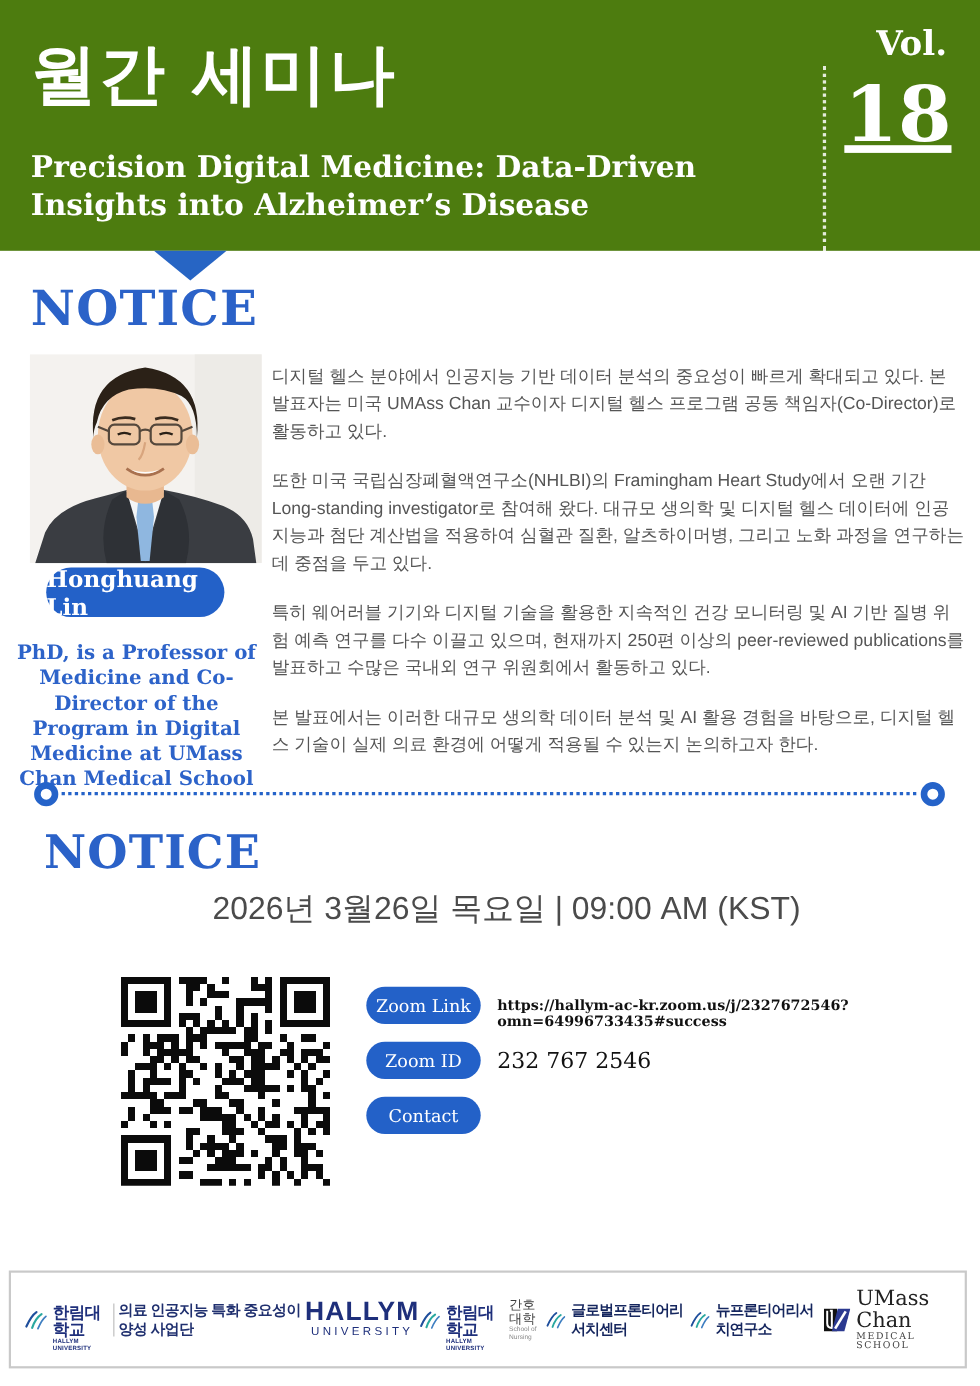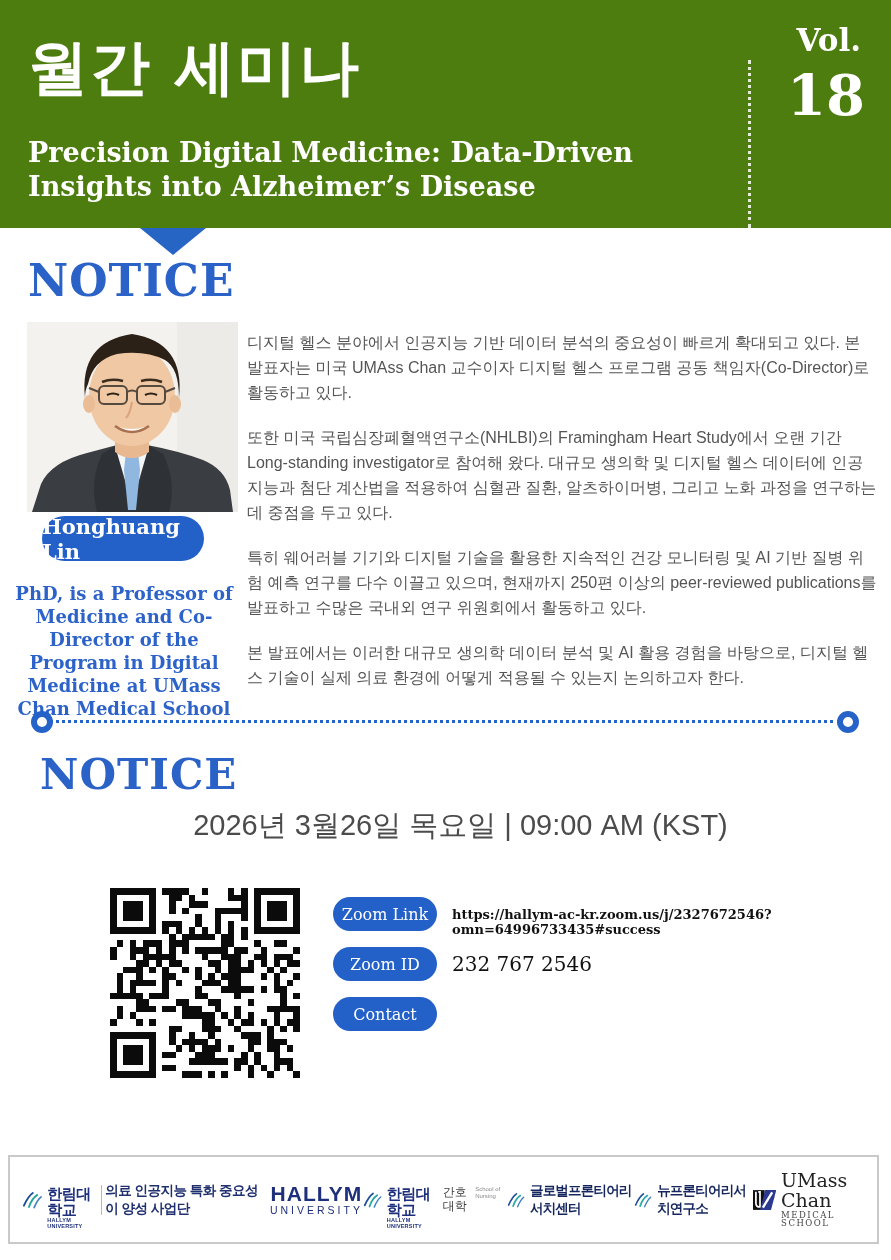--- a/index.html
+++ b/index.html
@@ -10,21 +10,21 @@
   .header{position:absolute;left:0;top:0;width:891px;height:228px;background:#4d7c0f;}
   .header-title{position:absolute;left:28px;top:28px;color:#fff;
         font-family:"DejaVu Serif",serif;font-weight:bold;font-size:60px;letter-spacing:2px;}
   .header-sub{position:absolute;left:28px;top:136px;color:#fff;
         font-family:"DejaVu Serif",serif;font-weight:bold;font-size:27px;line-height:34px;}
   .vol-divider{position:absolute;left:748px;top:60px;height:168px;width:0;
         border-left:3px dotted rgba(255,255,255,.85);}
   .vol-label{position:absolute;right:30px;top:22px;color:#fff;
         font-family:"DejaVu Serif",serif;font-weight:bold;font-size:31px;}
   .vol-number{position:absolute;right:26px;top:62px;color:#fff;
-        font-family:"DejaVu Serif",serif;font-weight:bold;font-size:56px;line-height:1.2;}
+        font-family:"DejaVu Serif",serif;font-weight:bold;font-size:70px;line-height:1.2;text-decoration:underline;}
   .header-notch{position:absolute;left:140px;top:228px;width:0;height:0;
         border-left:33px solid transparent;border-right:33px solid transparent;
         border-top:27px solid #2765c4;}
 
   
   .section-title{position:absolute;color:#2b62c8;font-family:"DejaVu Serif",serif;
         font-weight:bold;letter-spacing:1px;}
   .speaker-title{left:28px;top:255px;font-size:44px;}
   .speaker-photo{position:absolute;left:27px;top:322px;width:211px;height:190px;display:block;}
   .name-pill{position:absolute;left:42px;top:516px;width:162px;height:45px;background:#2361c8;
@@ -66,23 +66,23 @@
   .footer{position:absolute;left:8px;top:1155px;width:871px;height:89px;background:#fff;
         border:2px solid #c9c9c9;display:flex;align-items:center;justify-content:space-between;
         padding:0 12px;box-sizing:border-box;}
   .logo{display:flex;align-items:center;gap:5px;}
   .navy{color:#1e2f7b;}
   .logo-stack{display:flex;flex-direction:column;align-items:center;line-height:1.05;}
   .logo-ko{font-weight:bold;font-size:15px;letter-spacing:-.5px;margin-top:17px;}
   .logo-en-small{font-size:5.5px;font-weight:bold;letter-spacing:.2px;}
   .vsep{width:1px;height:30px;background:#b9b9b9;margin:0 4px;}
   .program-text{font-size:13.5px;font-weight:bold;color:#20306f;letter-spacing:-.5px;}
-  .wordmark-line1{font-weight:bold;font-size:21px;letter-spacing:1px;line-height:1;}
+  .wordmark-line1{font-weight:bold;font-size:24px;letter-spacing:1px;line-height:1;}
   .wordmark-line2{font-size:10.5px;letter-spacing:3px;line-height:1.2;}
-  .dept{display:flex;flex-direction:row;line-height:1.1;margin-left:2px;}
+  .dept{display:flex;flex-direction:column;line-height:1.1;margin-left:2px;}
   .dept-ko{font-size:12px;color:#3c3c3c;}
   .dept-en{font-size:6px;color:#8a8a8a;}
   .center-name{font-size:13.5px;font-weight:bold;letter-spacing:-.8px;color:#15265e;}
   .umass-text{display:flex;flex-direction:column;line-height:1.05;}
   .umass-name{font-family:"DejaVu Serif",serif;font-size:19px;color:#222;}
   .umass-sub{font-family:"DejaVu Serif",serif;font-size:8.5px;letter-spacing:1.5px;color:#444;}
 </style>
 </head>
 <body>
 

